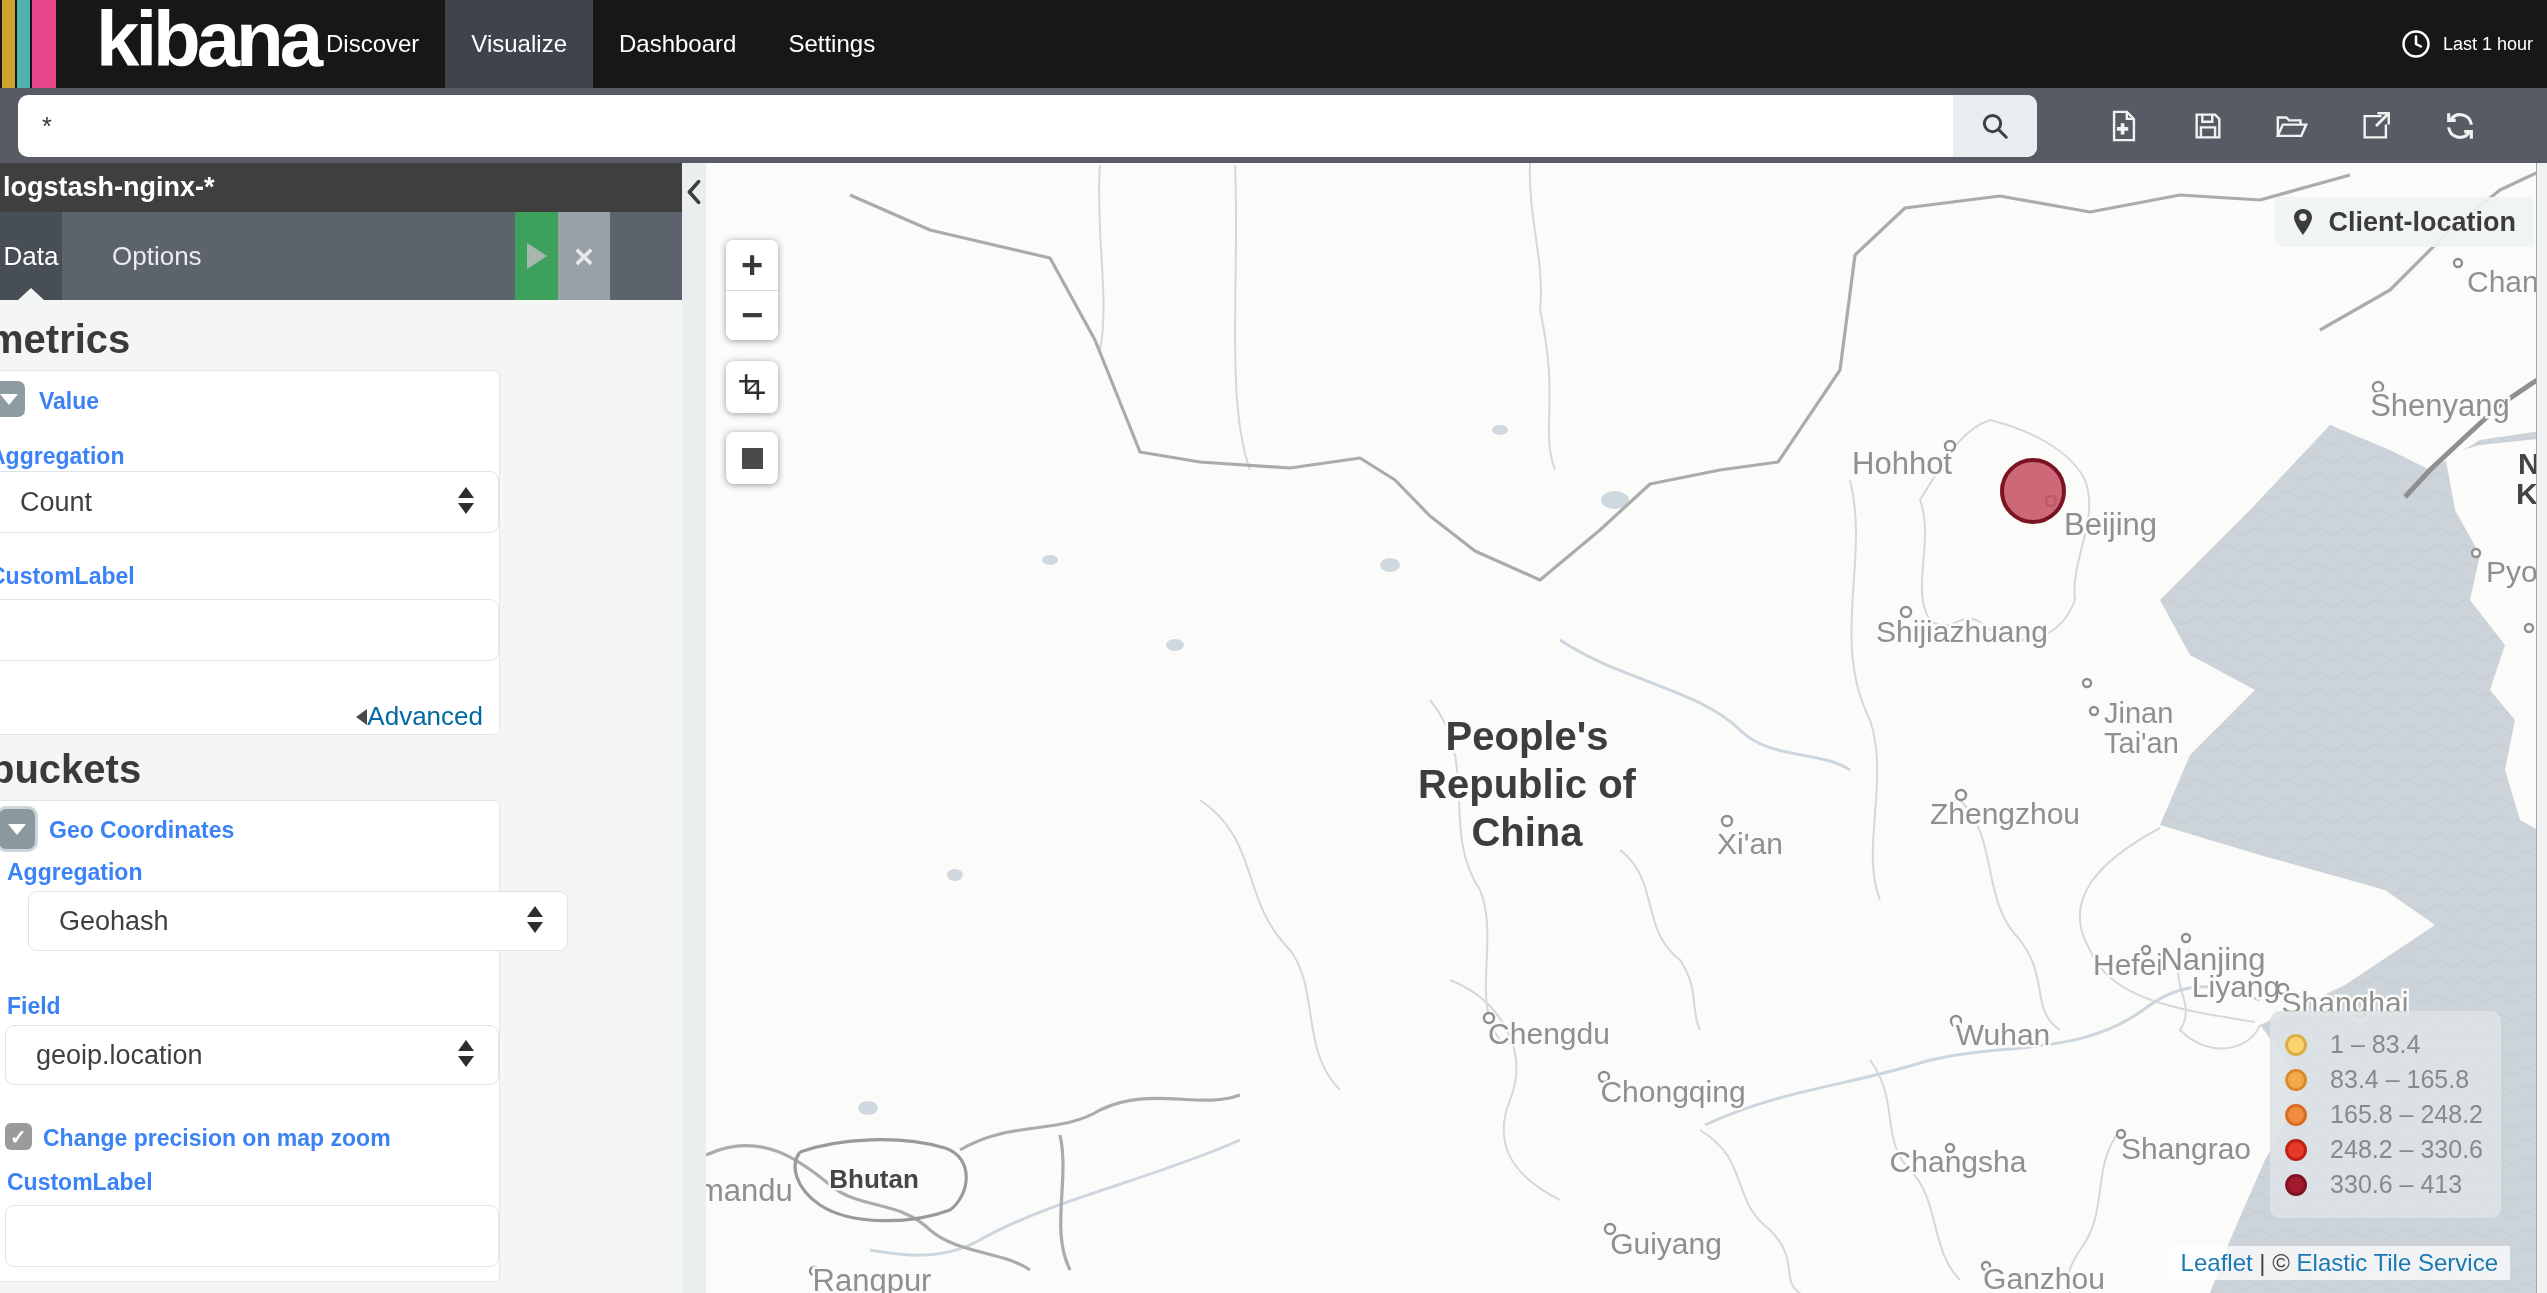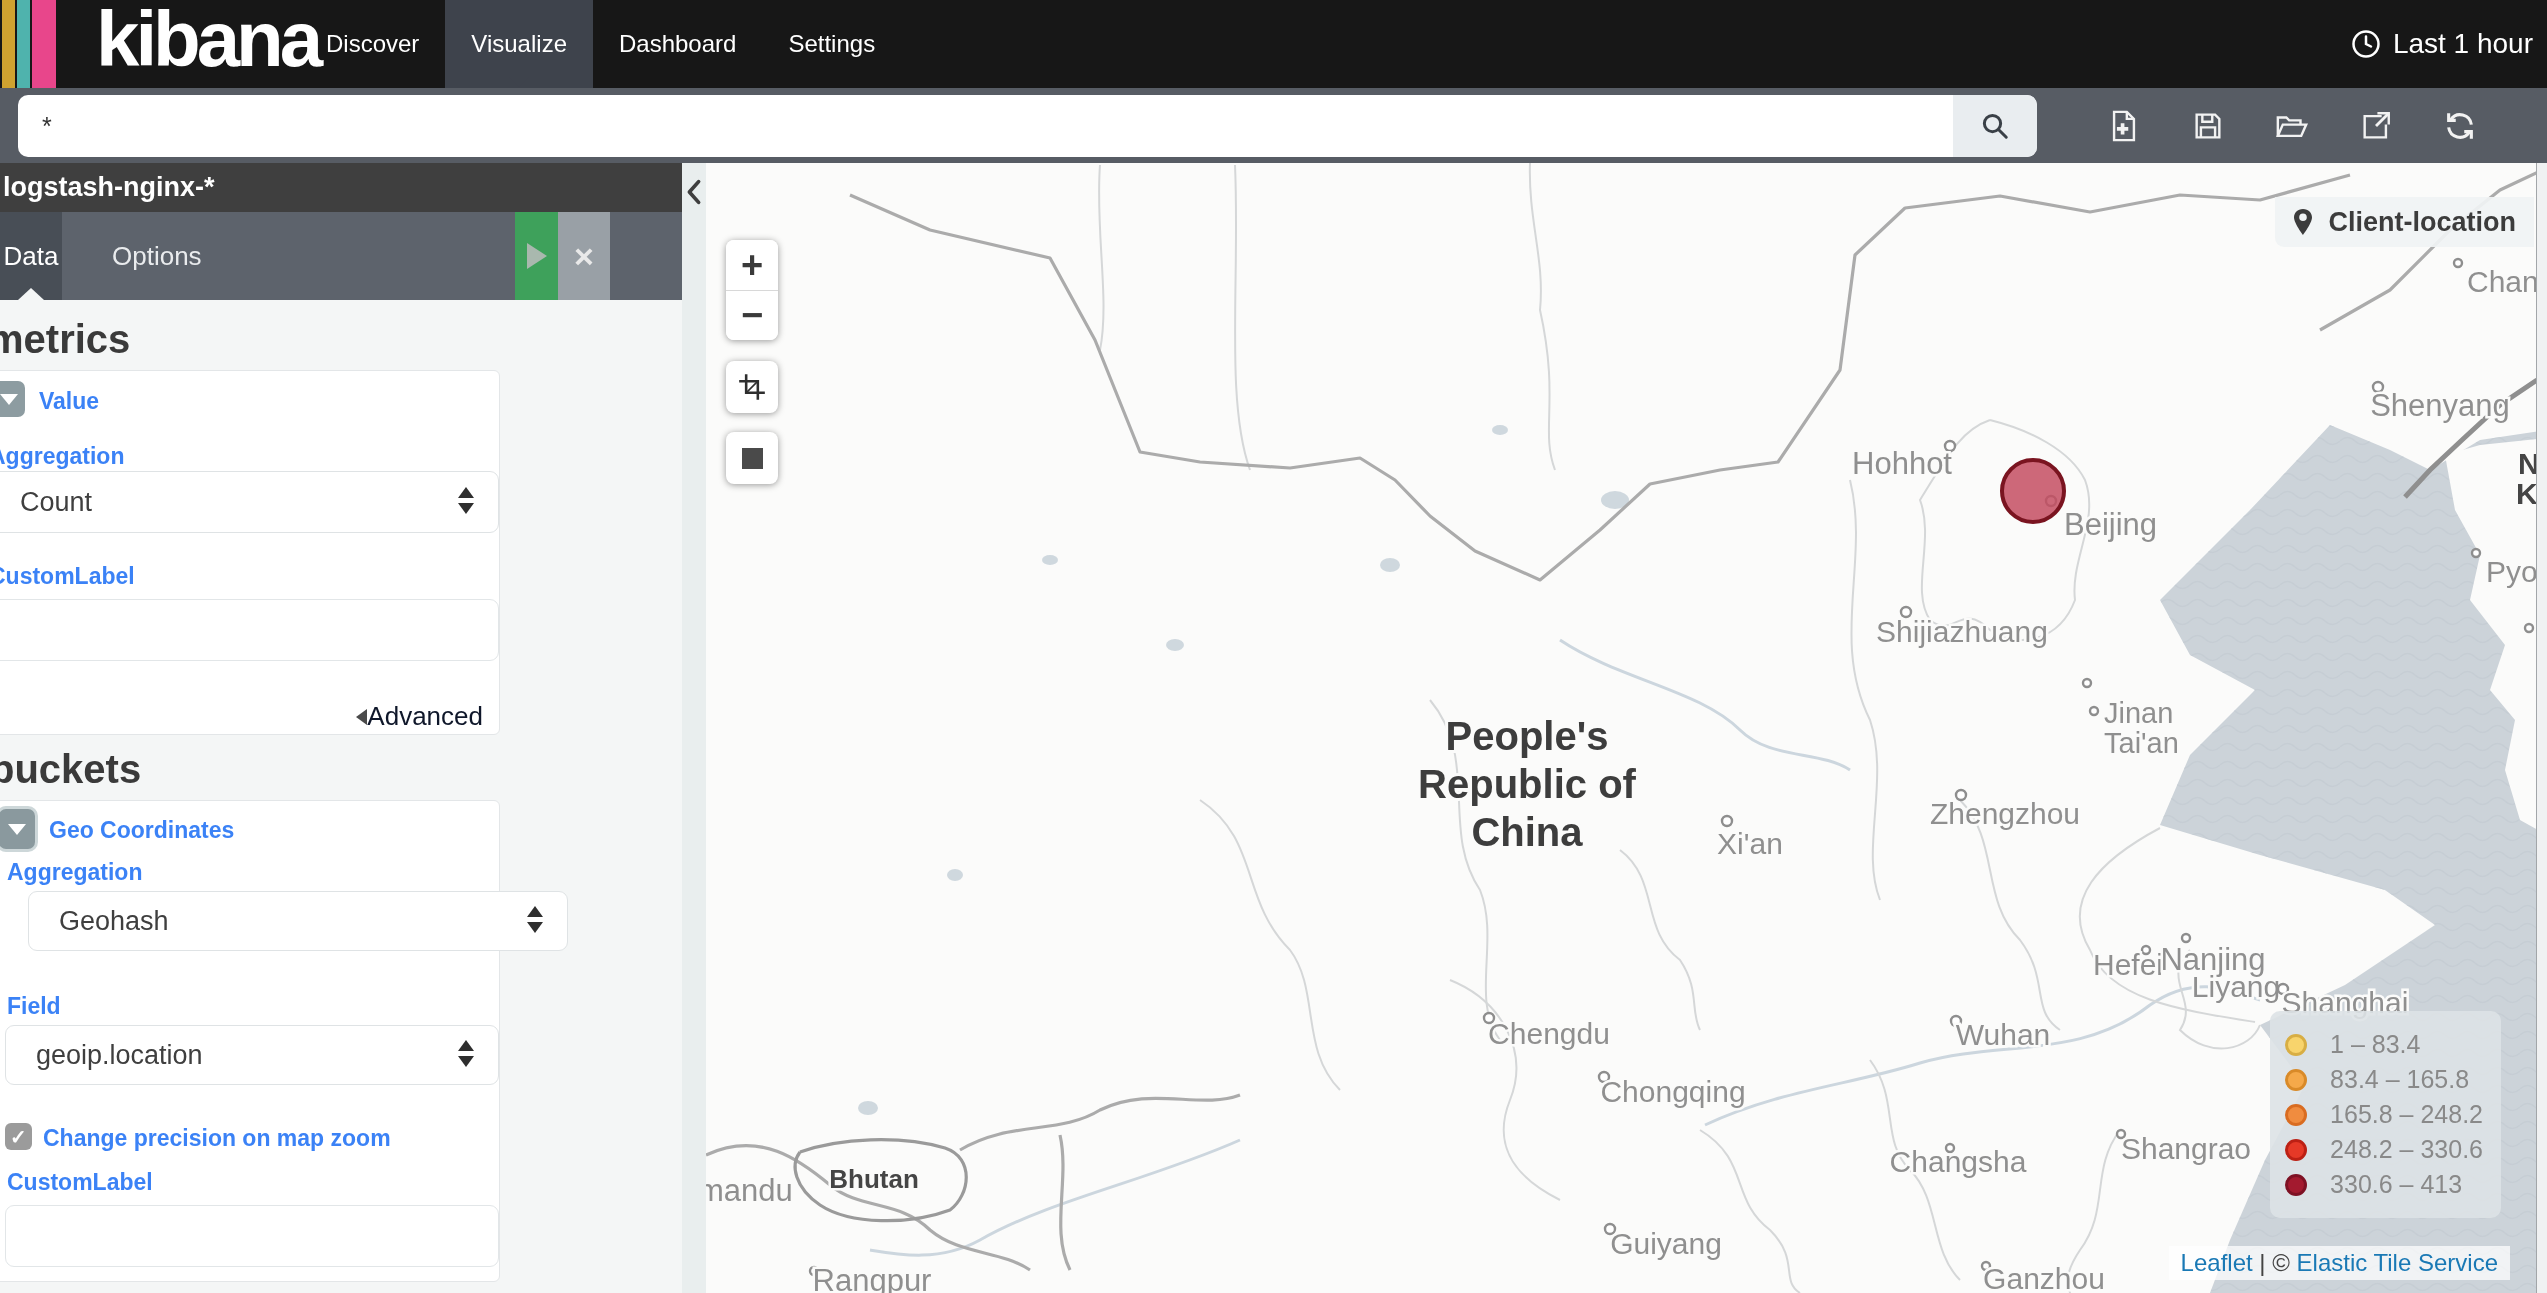--- a/index.html
+++ b/index.html
@@ -8,21 +8,21 @@
 
   
   #navbar { position:absolute; left:0; top:0; width:100%; height:88px; background:#171717; z-index:60; }
   .logo-stripe { position:absolute; top:0; height:88px; }
   #logo-text { position:absolute; left:96px; top:-6px; color:#fff; font-size:78px; font-weight:bold; letter-spacing:-4px; }
   #nav-items { position:absolute; left:300px; top:0; height:88px; display:flex; }
   .nav-item { height:88px; line-height:88px; padding:0 26px; color:#fff; font-size:24px; position:relative; cursor:pointer; }
   .nav-item.active { background:#3e434c; }
   .nav-item.active::after { content:""; position:absolute; left:50%; bottom:-9px; margin-left:-10px;
     border:10px solid transparent; border-top-color:#3e434c; z-index:65; }
-  #nav-right { position:absolute; right:14px; top:0; height:88px; display:flex; align-items:center; gap:12px; color:#fff; font-size:28px; }
+  #nav-right { position:absolute; right:14px; top:0; height:88px; display:flex; align-items:center; gap:12px; color:#fff; font-size:18px; }
 
   
   #querybar { position:absolute; left:0; top:88px; width:100%; height:75px; background:#575c64; z-index:55; }
   #search-box { position:absolute; left:18px; top:7px; width:2019px; height:62px; background:#fff; border-radius:10px; }
   #search-input { position:absolute; left:0; top:0; width:1935px; height:62px; border:none; outline:none; background:transparent;
     font-size:25px; color:#333; padding-left:24px; font-family:"Liberation Sans",sans-serif; }
   #search-btn { position:absolute; right:0; top:0; width:84px; height:62px; background:#e9edf0; border-radius:0 10px 10px 0;
     display:flex; align-items:center; justify-content:center; cursor:pointer; }
   #toolbar-icons { position:absolute; right:70px; top:0; height:75px; display:flex; align-items:center; gap:50px; }
   .tb-icon { width:34px; height:34px; cursor:pointer; }
@@ -50,21 +50,21 @@
   .form-label { position:absolute; font-size:23px; font-weight:bold; color:#3b82f6; white-space:nowrap; }
   .select-box { position:absolute; height:62px; background:#fff; border:1px solid #dfe3e5; border-radius:9px;
     display:flex; align-items:center; padding-left:30px; font-size:27px; color:#3f3f3f; cursor:pointer; }
   .select-caret { position:absolute; right:24px; top:50%; margin-top:-15px; display:flex; flex-direction:column; gap:5px; }
   .select-caret .up { width:0;height:0;border-left:8px solid transparent;border-right:8px solid transparent;border-bottom:11px solid #2e2e2e; }
   .select-caret .down { width:0;height:0;border-left:8px solid transparent;border-right:8px solid transparent;border-top:11px solid #2e2e2e; }
   .text-input { position:absolute; height:62px; background:#fff; border:1px solid #e2e6e8; border-radius:9px; font-size:26px;
     padding:0 16px; font-family:"Liberation Sans",sans-serif; color:#333; outline:none; }
   .toggle-btn { position:absolute; background:#8d9ca1; border-radius:7px; display:flex; align-items:center; justify-content:center; cursor:pointer; }
   .toggle-btn .chev { width:0;height:0;border-left:9px solid transparent;border-right:9px solid transparent;border-top:11px solid #fff; }
-  #advanced-link { position:absolute; font-size:26px; color:#0f172a; display:flex; align-items:center; gap:0; cursor:pointer; }
+  #advanced-link { position:absolute; font-size:26px; color:#0369a1; display:flex; align-items:center; gap:0; cursor:pointer; }
   #advanced-link .arr { width:0;height:0;border-top:8px solid transparent;border-bottom:8px solid transparent;border-right:11px solid #4a4a4a; }
   #precision-checkbox { position:absolute; width:27px; height:27px; background:#9b9b9b; border-radius:6px; color:#fff;
     font-size:20px; font-weight:bold; display:flex; align-items:center; justify-content:center; cursor:pointer; }
 
   
   #gutter { position:absolute; left:682px; top:163px; width:24px; bottom:0; background:#e9eeee; cursor:pointer; z-index:41; }
 
   
   #map { position:absolute; left:706px; top:163px; right:0; bottom:0; background:#fbfbfa; overflow:hidden; }
   #map-svg { position:absolute; left:0; top:0; width:100%; height:100%; }

